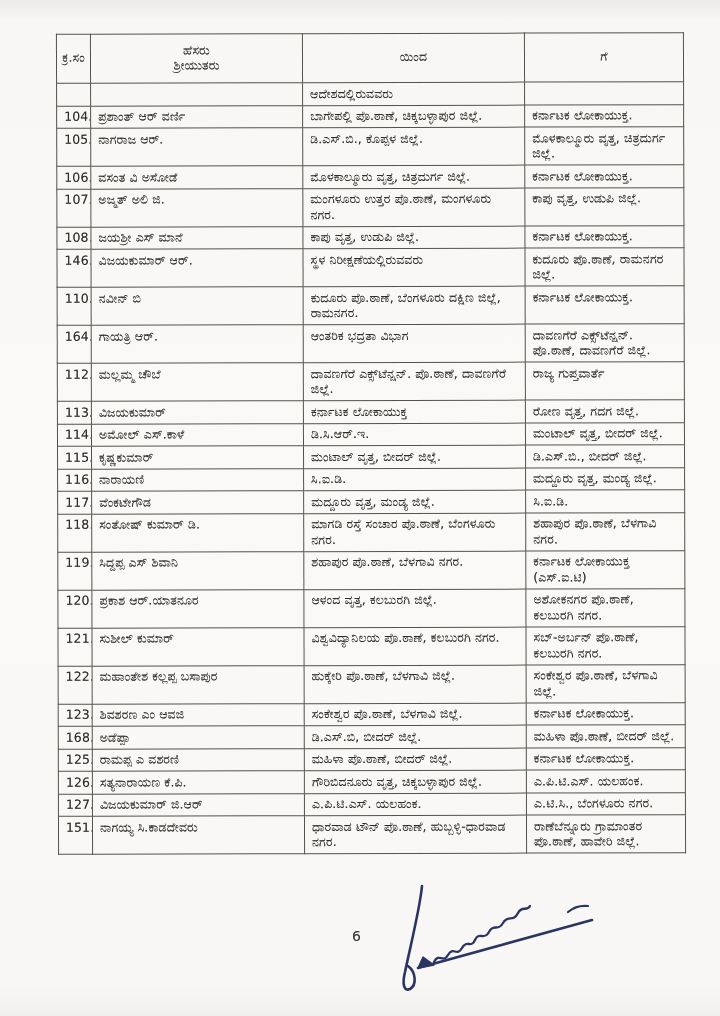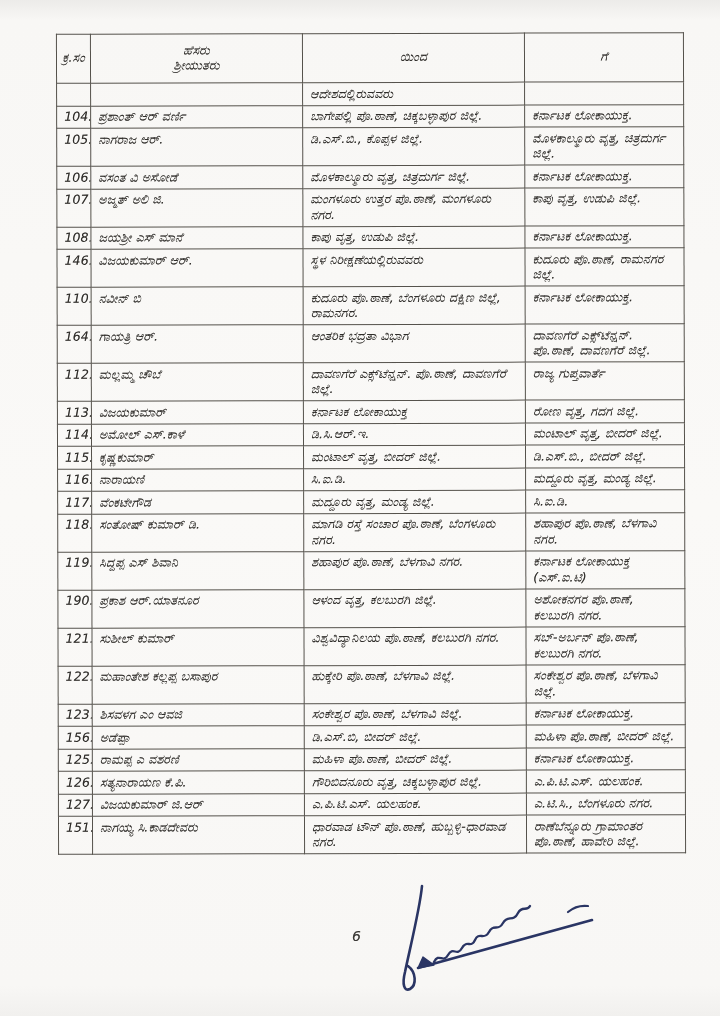--- a/index.html
+++ b/index.html
@@ -6,21 +6,20 @@
   body {
     width: 720px; height: 1016px;
     font-family: "DejaVu Sans", "Liberation Sans", sans-serif;
     background: linear-gradient(180deg, #ecebe9 0%, #f8f7f5 2%, #faf9f7 50%, #f8f7f5 97%, #f1f0ee 100%);
     overflow: hidden;
     position: relative;
   }
   .page {
     position: absolute; inset: 0;
     color: #34322f;
-    font-style: italic;
   }
   .transfer-table {
     position: absolute;
     left: 57px; top: 33px;
     width: 627px;
     border-collapse: collapse;
     table-layout: fixed;
     transform: rotate(-0.15deg);
     font-size: 12.5px;
     line-height: 15.5px;
@@ -181,45 +180,45 @@
     <td class="c-from">ಮಾಗಡಿ ರಸ್ತೆ ಸಂಚಾರ ಪೊ.ಠಾಣೆ, ಬೆಂಗಳೂರು ನಗರ.</td>
     <td class="c-to">ಶಹಾಪುರ ಪೊ.ಠಾಣೆ, ಬೆಳಗಾವಿ ನಗರ.</td>
   </tr>
         <tr>
     <td class="c-no">119.</td>
     <td class="c-name">ಸಿದ್ದಪ್ಪ ಎಸ್ ಶಿವಾನಿ</td>
     <td class="c-from">ಶಹಾಪುರ ಪೊ.ಠಾಣೆ, ಬೆಳಗಾವಿ ನಗರ.</td>
     <td class="c-to">ಕರ್ನಾಟಕ ಲೋಕಾಯುಕ್ತ (ಎಸ್.ಐ.ಟಿ)</td>
   </tr>
         <tr>
-    <td class="c-no">190.</td>
+    <td class="c-no">120.</td>
     <td class="c-name">ಪ್ರಕಾಶ ಆರ್.ಯಾತನೂರ</td>
     <td class="c-from">ಆಳಂದ ವೃತ್ತ, ಕಲಬುರಗಿ ಜಿಲ್ಲೆ.</td>
     <td class="c-to">ಅಶೋಕನಗರ ಪೊ.ಠಾಣೆ, ಕಲಬುರಗಿ ನಗರ.</td>
   </tr>
         <tr>
     <td class="c-no">121.</td>
     <td class="c-name">ಸುಶೀಲ್ ಕುಮಾರ್</td>
     <td class="c-from">ವಿಶ್ವವಿದ್ಯಾನಿಲಯ ಪೊ.ಠಾಣೆ, ಕಲಬುರಗಿ ನಗರ.</td>
     <td class="c-to">ಸಬ್-ಅರ್ಬನ್ ಪೊ.ಠಾಣೆ, ಕಲಬುರಗಿ ನಗರ.</td>
   </tr>
         <tr>
     <td class="c-no">122.</td>
     <td class="c-name">ಮಹಾಂತೇಶ ಕಲ್ಲಪ್ಪ ಬಸಾಪುರ</td>
     <td class="c-from">ಹುಕ್ಕೇರಿ ಪೊ.ಠಾಣೆ, ಬೆಳಗಾವಿ ಜಿಲ್ಲೆ.</td>
     <td class="c-to">ಸಂಕೇಶ್ವರ ಪೊ.ಠಾಣೆ, ಬೆಳಗಾವಿ ಜಿಲ್ಲೆ.</td>
   </tr>
         <tr>
     <td class="c-no">123.</td>
-    <td class="c-name">ಶಿಸವಳಗ ಎಂ ಆವಜಿ</td>
+    <td class="c-name">ಶಿವಶರಣ ಎಂ ಆವಜಿ</td>
     <td class="c-from">ಸಂಕೇಶ್ವರ ಪೊ.ಠಾಣೆ, ಬೆಳಗಾವಿ ಜಿಲ್ಲೆ.</td>
     <td class="c-to">ಕರ್ನಾಟಕ ಲೋಕಾಯುಕ್ತ.</td>
   </tr>
         <tr>
-    <td class="c-no">156.</td>
+    <td class="c-no">168.</td>
     <td class="c-name">ಅಡೆಪ್ಪಾ</td>
     <td class="c-from">ಡಿ.ಎಸ್.ಬಿ, ಬೀದರ್ ಜಿಲ್ಲೆ.</td>
     <td class="c-to">ಮಹಿಳಾ ಪೊ.ಠಾಣೆ, ಬೀದರ್ ಜಿಲ್ಲೆ.</td>
   </tr>
         <tr>
     <td class="c-no">125.</td>
     <td class="c-name">ರಾಮಪ್ಪ ಎ ವಶರಣಿ</td>
     <td class="c-from">ಮಹಿಳಾ ಪೊ.ಠಾಣೆ, ಬೀದರ್ ಜಿಲ್ಲೆ.</td>
     <td class="c-to">ಕರ್ನಾಟಕ ಲೋಕಾಯುಕ್ತ.</td>
   </tr>

